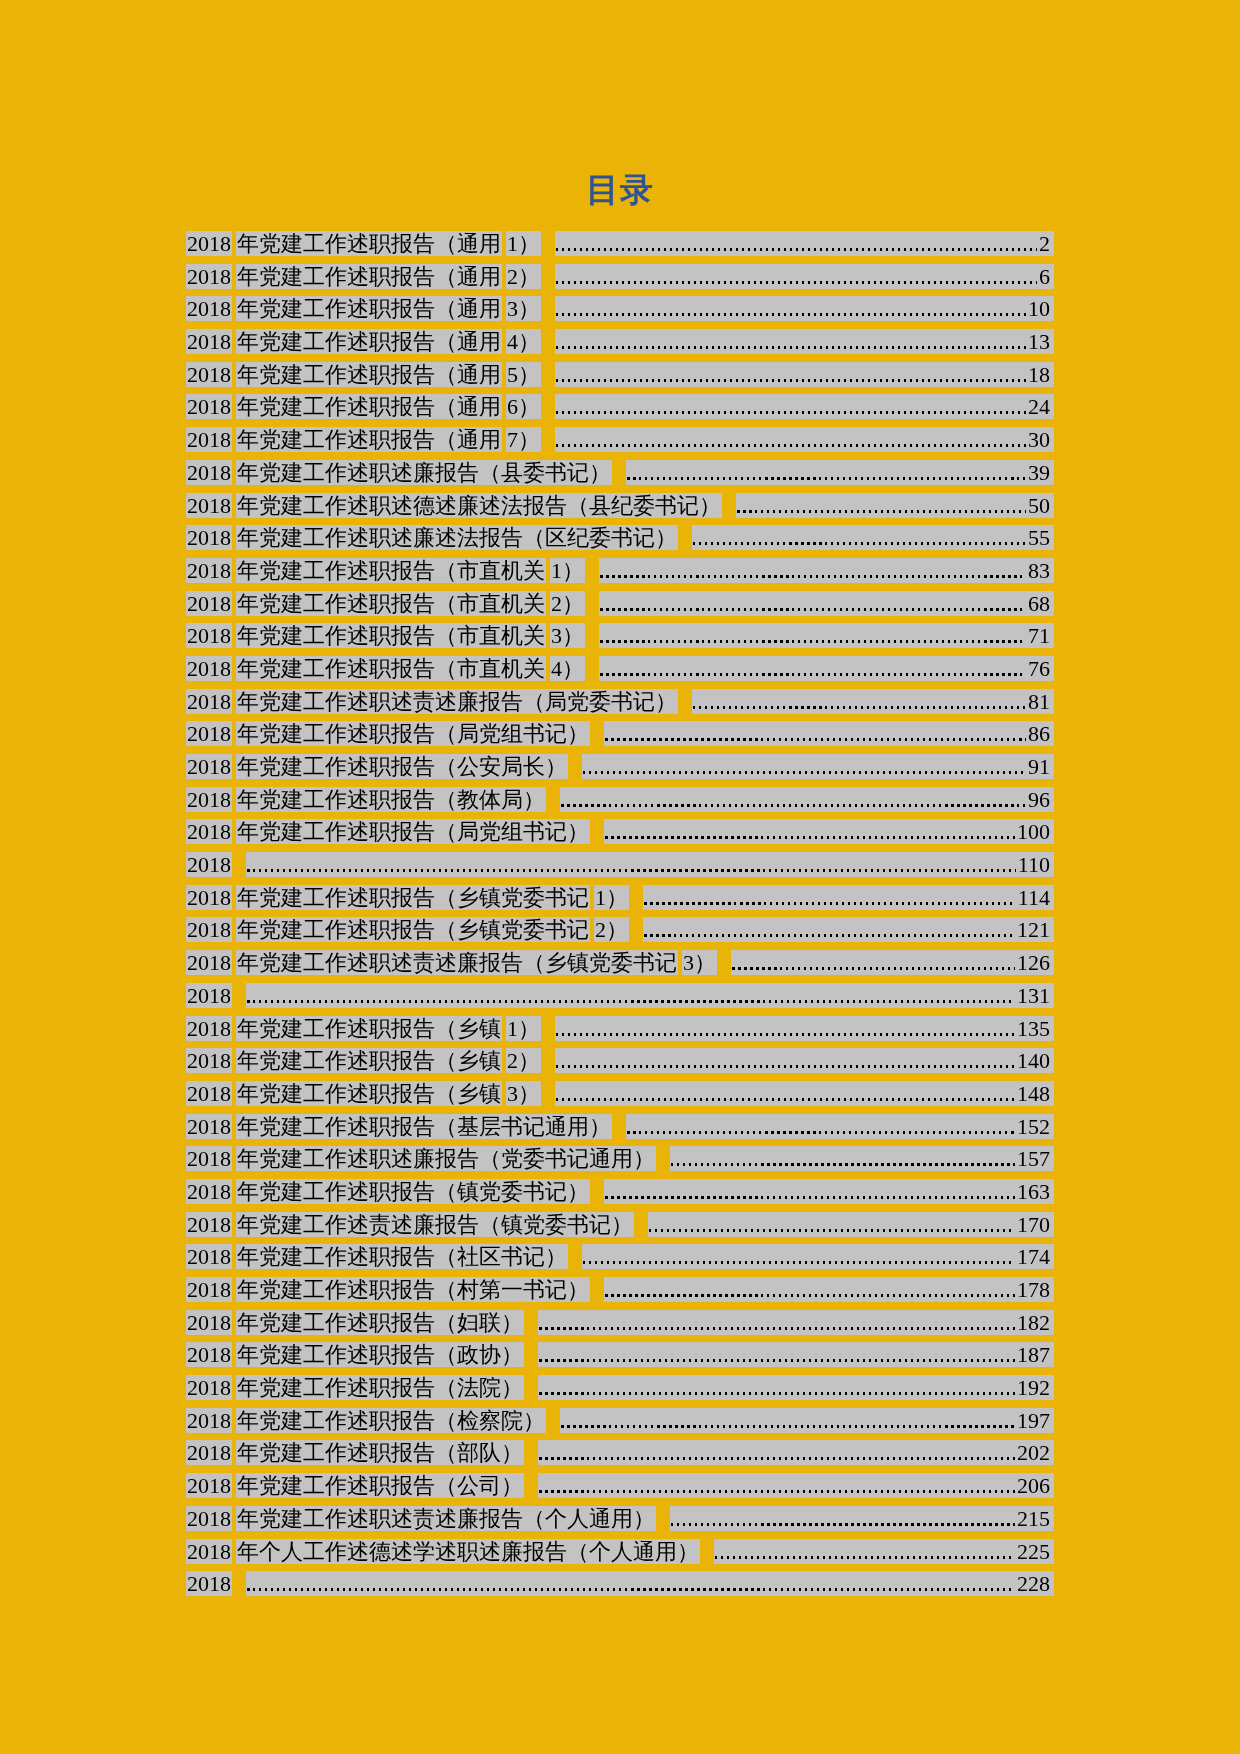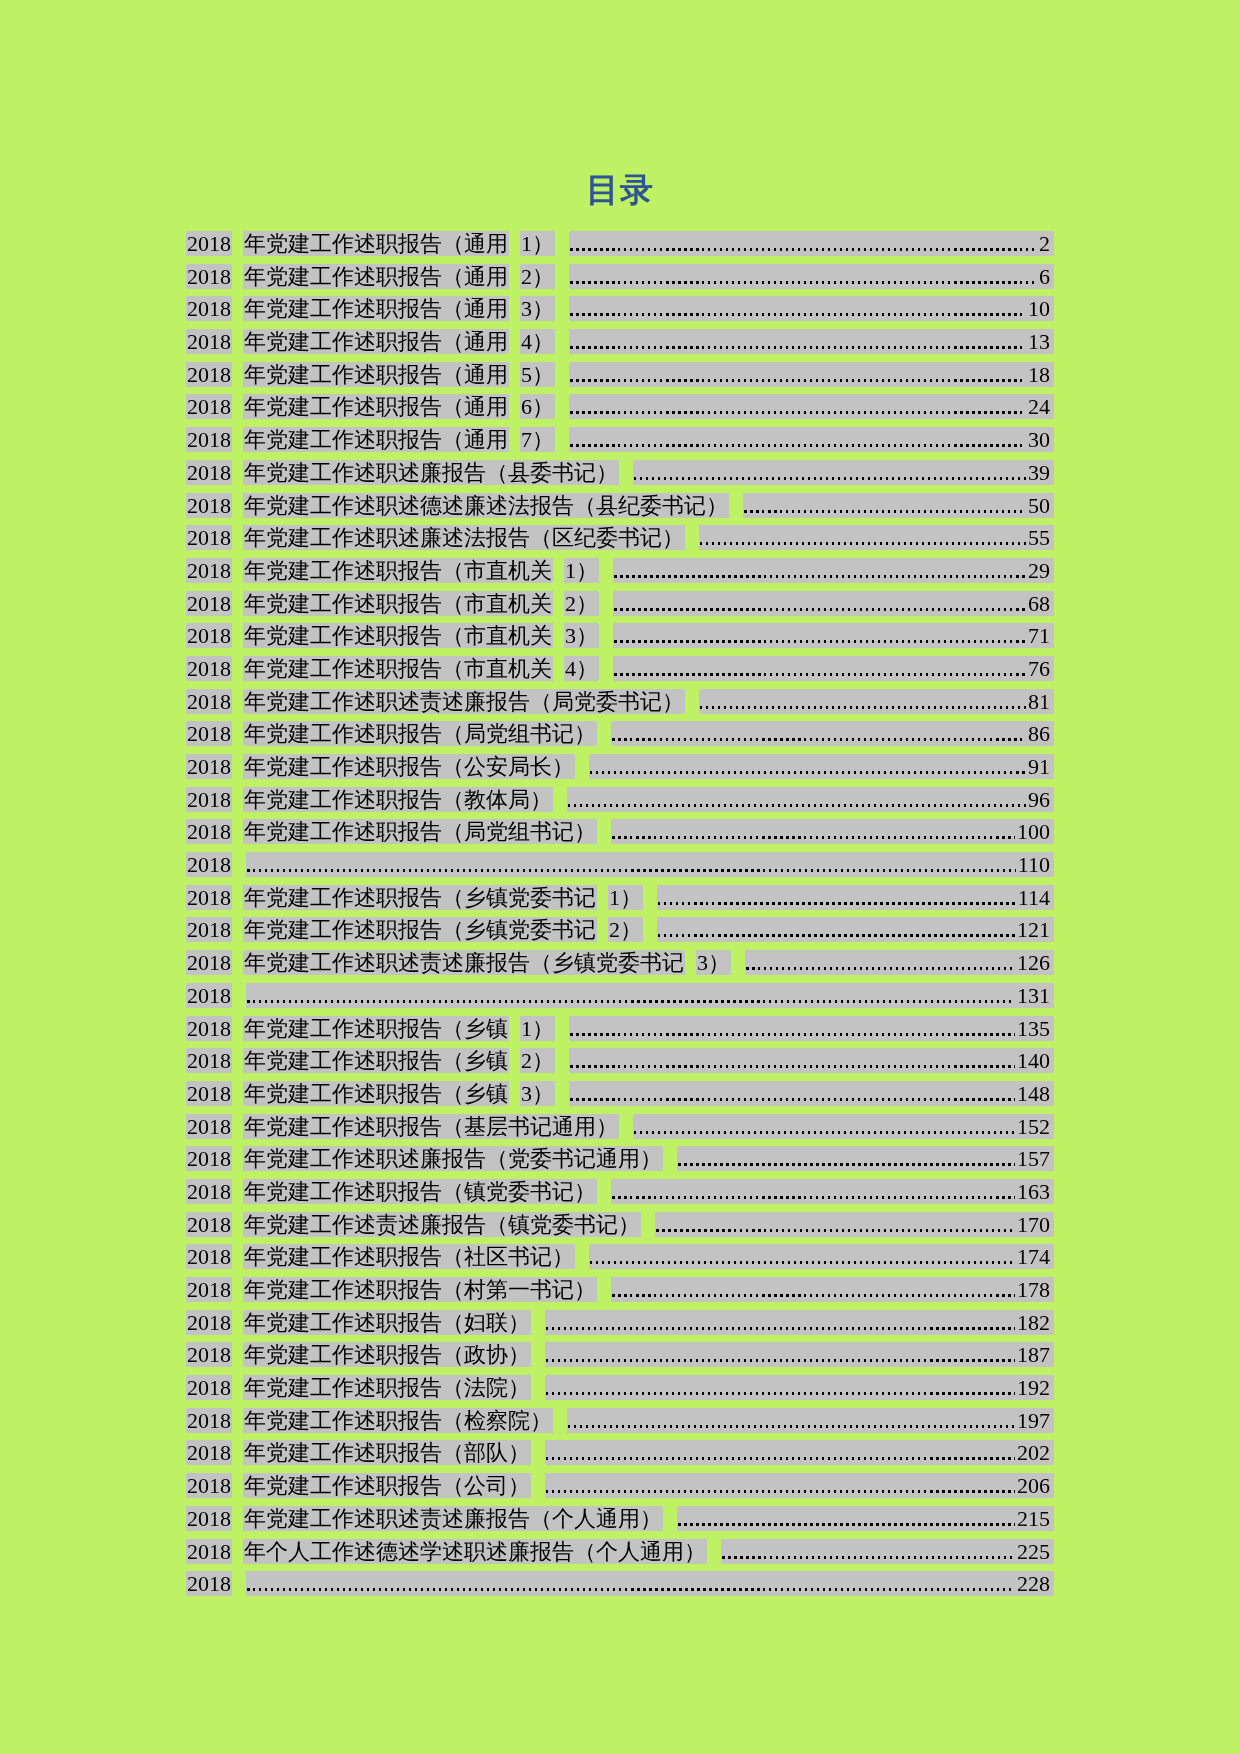--- a/index.html
+++ b/index.html
@@ -11,21 +11,21 @@
     width: 1240px;
     height: 1754px;
     position: relative;
     overflow: hidden;
     font-family: "Liberation Serif", "DejaVu Serif", serif;
     color: #000000;
   }
   .page {
     position: absolute;
     inset: 0;
-    background: #bef264;
+    background: #eab308;
   }
   .toc-title {
     position: absolute;
     top: 168px;
     left: 0;
     width: 100%;
     margin: 0;
     text-align: center;
     font-family: "Liberation Sans", "DejaVu Sans", sans-serif;
     font-weight: 700;
@@ -51,21 +51,21 @@
   }
   .toc-text {
     display: flex;
     flex: 0 0 auto;
   }
   .seg {
     background: var(--hl-gray, #C3C3C3);
     padding: 0 1px;
   }
   .seg + .seg {
-    margin-left: 11px;
+    margin-left: 4px;
   }
   .toc-leader {
     flex: 1 1 auto;
     margin-left: 14px;
     background-color: var(--hl-gray, #C3C3C3);
     background-image: repeating-linear-gradient(90deg, #000 0px, #000 2.5px, transparent 2.5px, transparent 6px);
     background-size: calc(100% - 2px) 3px;
     background-repeat: no-repeat;
     background-position: 1px calc(100% - 5px);
   }
@@ -180,21 +180,21 @@
     <span class="toc-page">55</span>
   </div>
 
   <div class="toc-row">
     <span class="toc-text">
           <span class="seg">2018</span>
           <span class="seg">年党建工作述职报告（市直机关</span>
           <span class="seg">1）</span>
         </span>
     <span class="toc-leader"></span>
-    <span class="toc-page">29</span>
+    <span class="toc-page">83</span>
   </div>
 
   <div class="toc-row">
     <span class="toc-text">
           <span class="seg">2018</span>
           <span class="seg">年党建工作述职报告（市直机关</span>
           <span class="seg">2）</span>
         </span>
     <span class="toc-leader"></span>
     <span class="toc-page">68</span>

